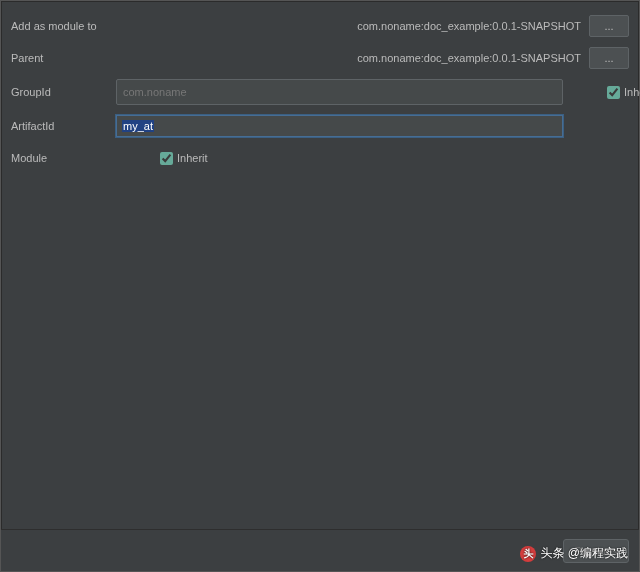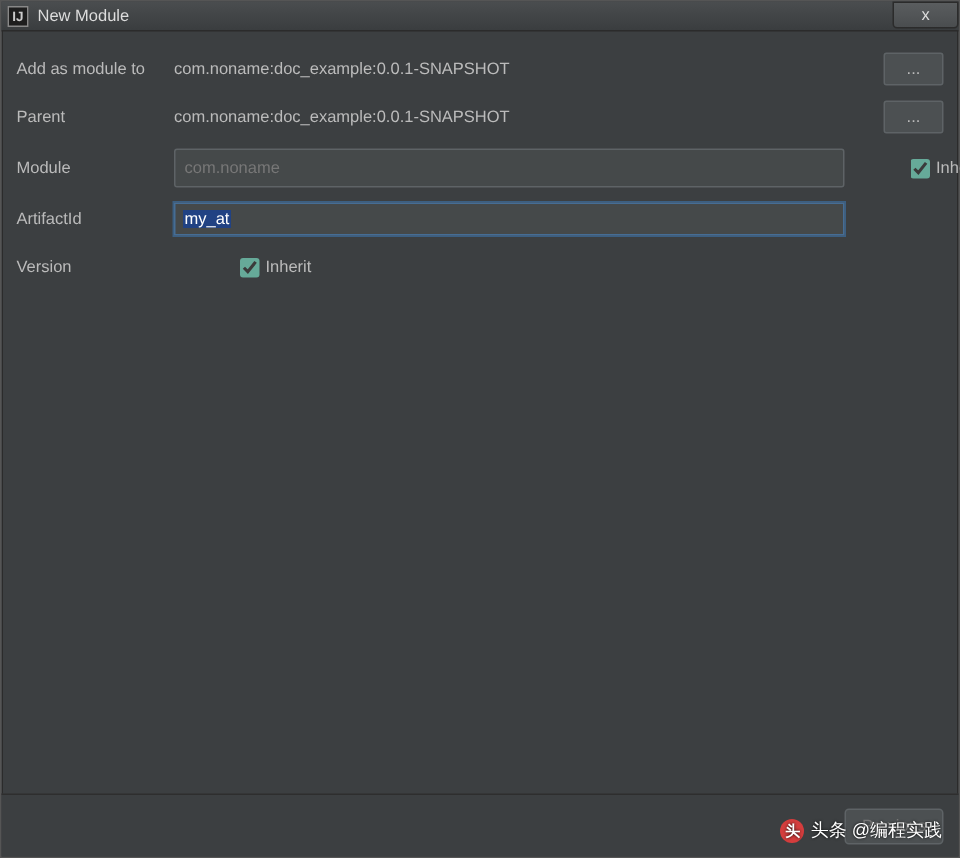--- a/index.html
+++ b/index.html
@@ -51,20 +51,21 @@
   .label {
     width: 105px;
     color: #bbbbbb;
     font-size: 11px;
     padding-right: 6px;
   }
   .value-text {
     flex: 1;
     color: #bbbbbb;
     font-size: 11px;
+    text-align: right;
   }
   .dots-btn {
     width: 40px; height: 22px;
     background: #4c5052;
     border: 1px solid #5e6366;
     border-radius: 2px;
     color: #bbb;
     display: flex; align-items: center; justify-content: center;
     cursor: pointer;
     margin-left: 8px;
@@ -149,59 +150,54 @@
     background: #d43d3d;
     color: #fff; font-size: 10px; font-weight: bold;
     display: flex; align-items: center; justify-content: center;
   }
 </style>
 </head>
 <body>
 
 <div class="window">
 
-  <div class="titlebar">
-    <div class="app-icon">IJ</div>
-    <div class="title">New Module</div>
-    <div class="close">x</div>
-  </div>
 
   <div class="body">
 
     <div class="row">
       <div class="label">Add as module to</div>
       <div class="value-text">com.noname:doc_example:0.0.1-SNAPSHOT</div>
       <div class="dots-btn">...</div>
     </div>
 
     <div class="row">
       <div class="label">Parent</div>
       <div class="value-text">com.noname:doc_example:0.0.1-SNAPSHOT</div>
       <div class="dots-btn">...</div>
     </div>
 
     <div class="row">
-      <div class="label">Module</div>
+      <div class="label">GroupId</div>
       <input class="text-input readonly" readonly="" value="com.noname" style="">
       <label class="inherit">
         <input type="checkbox" checked="" style="">
         <span>Inherit</span>
       </label>
     </div>
 
     <div class="row">
       <div class="label">ArtifactId</div>
       <div class="fake-input">
         <span class="selection">my_at</span>
       </div>
       <div style="width:66px"></div>
     </div>
 
     <div class="row">
-      <div class="label">Version</div>
+      <div class="label">Module</div>
       <label class="inherit">
         <input type="checkbox" checked="" style="">
         <span>Inherit</span>
       </label>
     </div>
 
   </div>
 
   <div class="footer">
     <div class="btn disabled">Previous</div>

